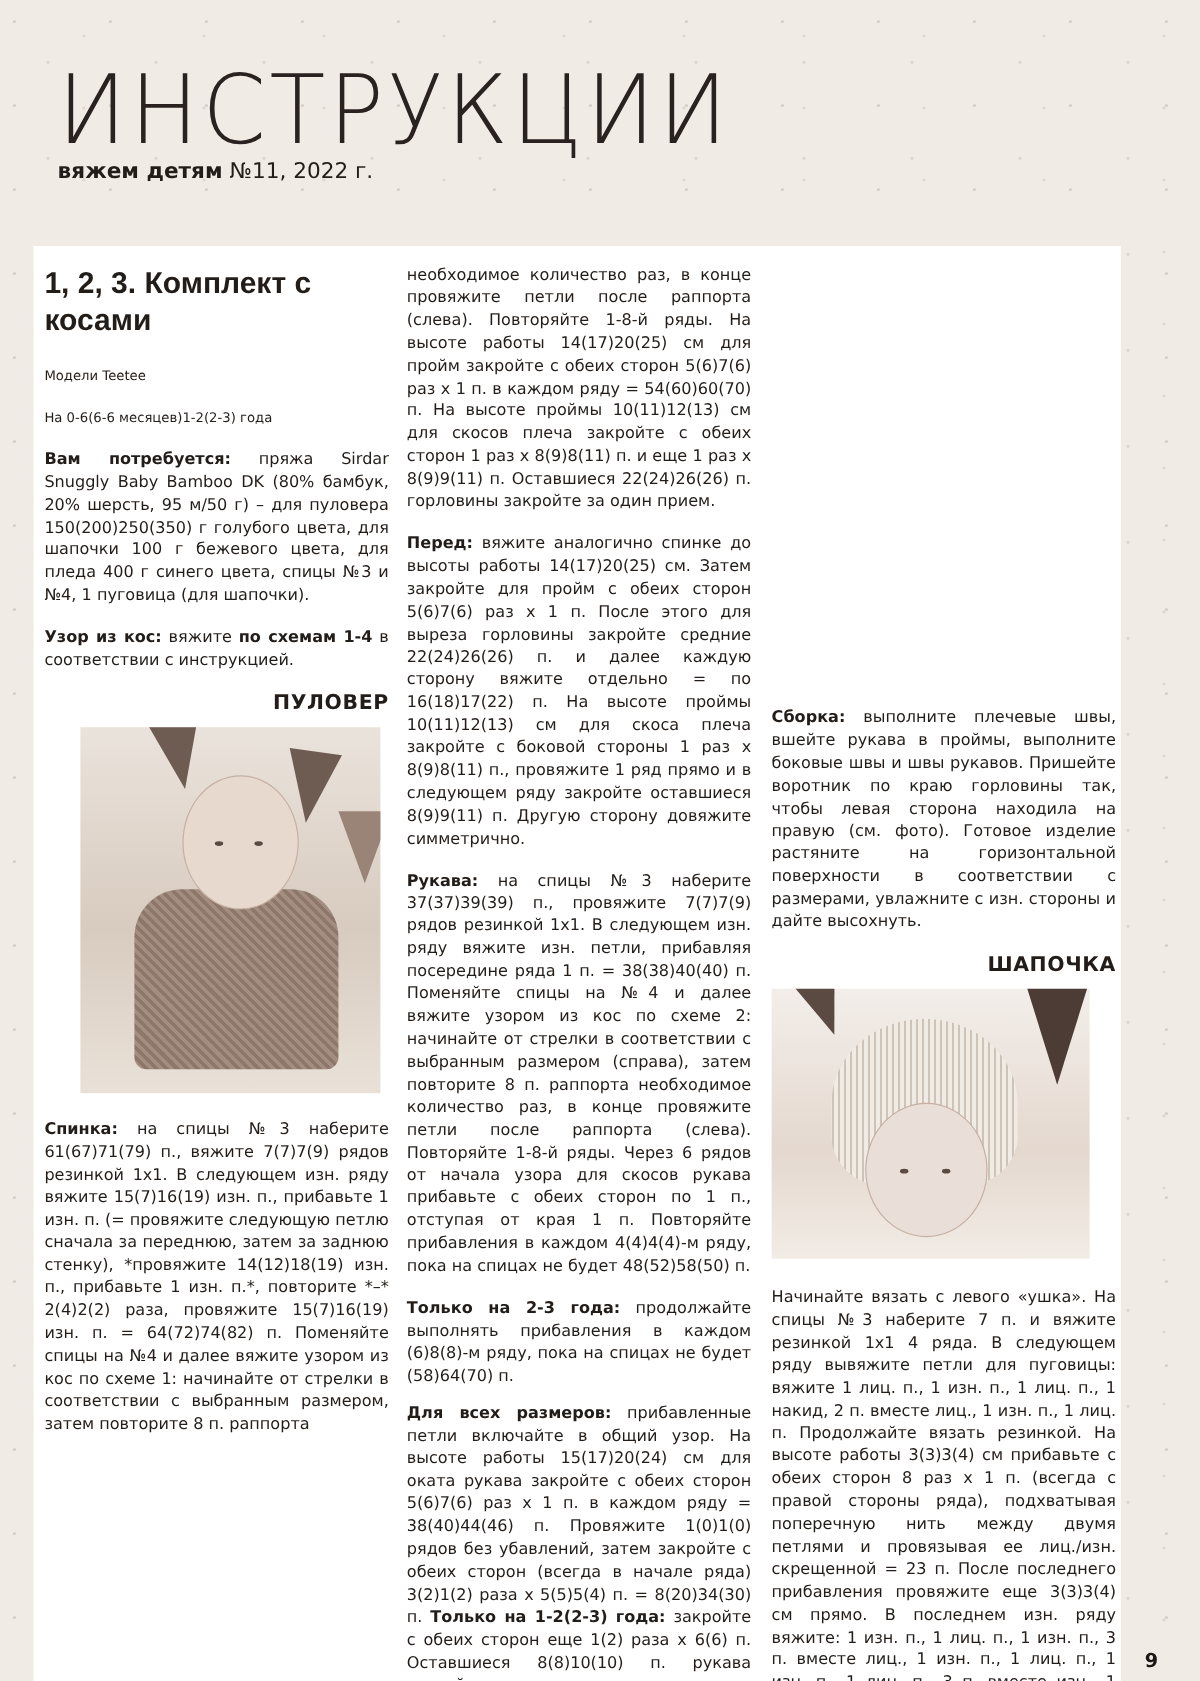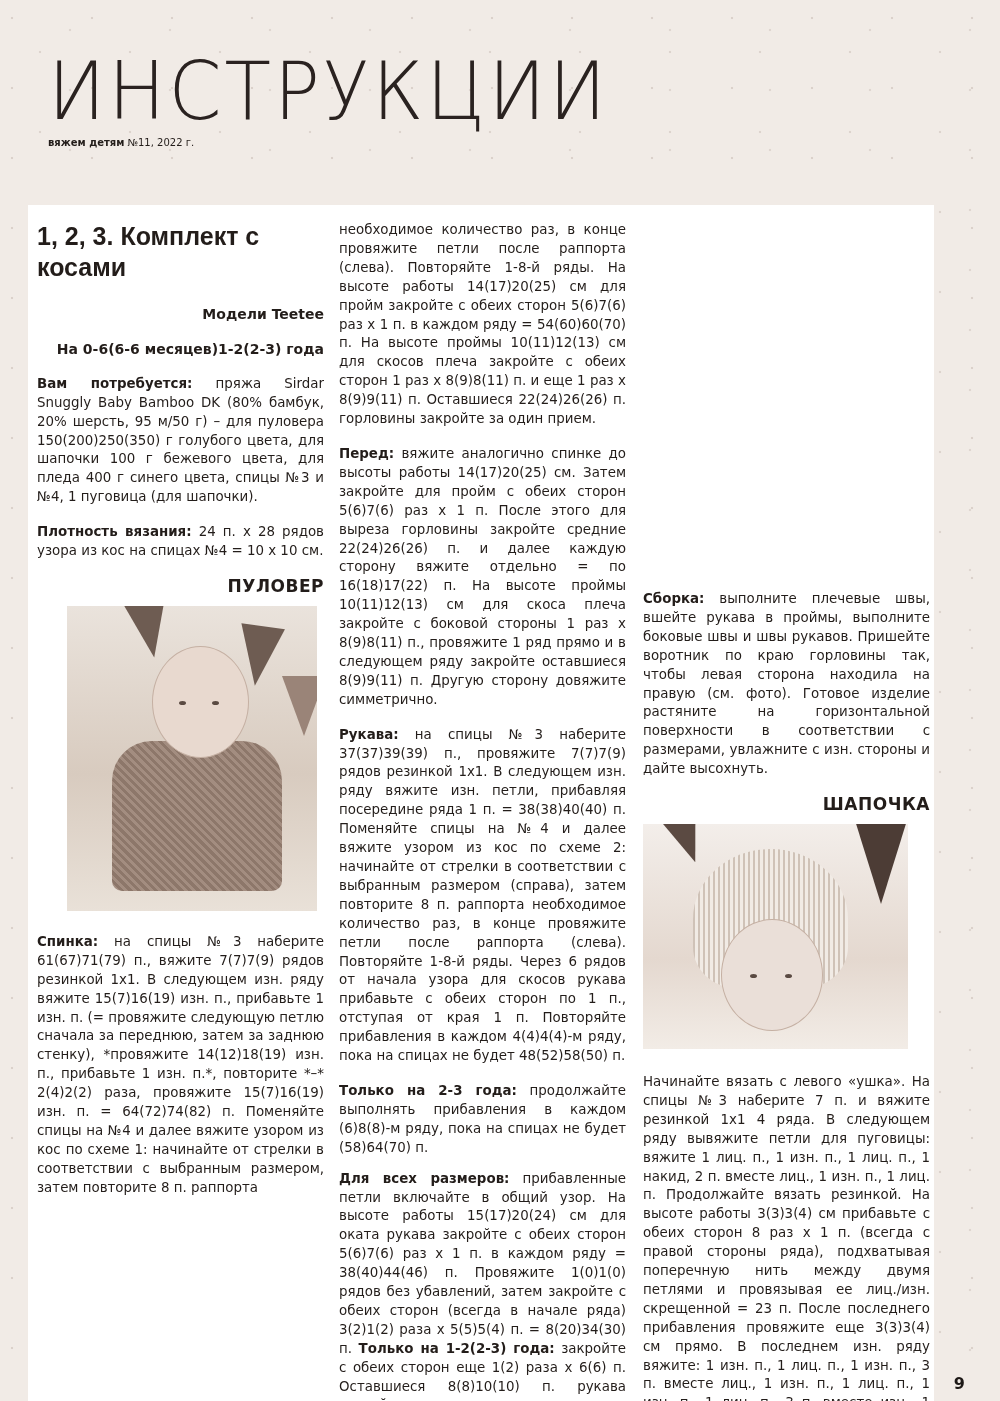--- a/index.html
+++ b/index.html
@@ -32,21 +32,21 @@
       font-size: 76px;
       letter-spacing: 3px;
       line-height: 80px;
       color: #2a2220;
       transform: scaleY(1.05);
       transform-origin: left top;
       -webkit-text-stroke: 0px;
     }
     .issue-line {
       margin-top: 4px;
-      font-size: 10px;
+      font-size: 18px;
       line-height: 18px;
     }
     .issue-line .mag {
       font-weight: bold;
     }
     .content {
       position: absolute;
       left: 28px;
       top: 205px;
       width: 906px;
@@ -68,24 +68,24 @@
     .col b { font-weight: bold; }
     .title {
       font-family: "Liberation Sans", sans-serif;
       font-weight: bold;
       font-size: 25px;
       line-height: 31px;
       margin: 16px 0 22px 0;
       text-align: left;
     }
     .subhead {
-      font-weight: bold;
-      font-size: 14px;
+      font-weight: normal;
+      font-size: 11px;
       margin: 0 0 20px 0;
-      text-align: right;
+      text-align: left;
     }
     .section-head {
       font-weight: bold;
       font-size: 17px;
       margin: 12px 0 10px 0;
       text-align: right;
       letter-spacing: 0.5px;
     }
     .photo {
       position: relative;
@@ -163,21 +163,21 @@
 
   <div class="col col1">
     <div class="title">1, 2, 3. Комплект с косами</div>
     <p class="subhead">Модели Teetee</p>
     <p class="subhead">На 0-6(6-6 месяцев)1-2(2-3) года</p>
 
     <p>
       <b>Вам потребуется:</b><span> пряжа Sirdar Snuggly Baby Bamboo DK (80% бамбук, 20% шерсть, 95 м/50 г) – для пуловера 150(200)250(350) г голубого цвета, для шапочки 100 г бежевого цвета, для пледа 400 г синего цвета, спицы №3 и №4, 1 пуговица (для шапочки).</span>
     </p>
     <p>
-      <b>Плотность вязания:</b><span> 24 п. x 28 рядов узора из кос на спицах №4 = 10 x 10 см.</span>
+      <b>Узор из кос:</b><span> вяжите </span><b>по схемам 1-4</b><span> в соответствии с инструкцией.</span>
     </p>
 
     <div class="section-head">ПУЛОВЕР</div>
 
     <div class="photo photo-sweater">
       <div class="flag" style="left:60px; top:-8px; transform:rotate(-10deg);"></div>
       <div class="flag" style="left:170px; top:20px; transform:rotate(8deg);"></div>
       <div class="flag" style="left:215px; top:70px; border-top-color:#9a8478;"></div>
       <div class="body-shape" style="left:45px; top:135px; width:170px; height:150px;"></div>
       <div class="head" style="left:85px; top:40px; width:95px; height:110px;"></div>

